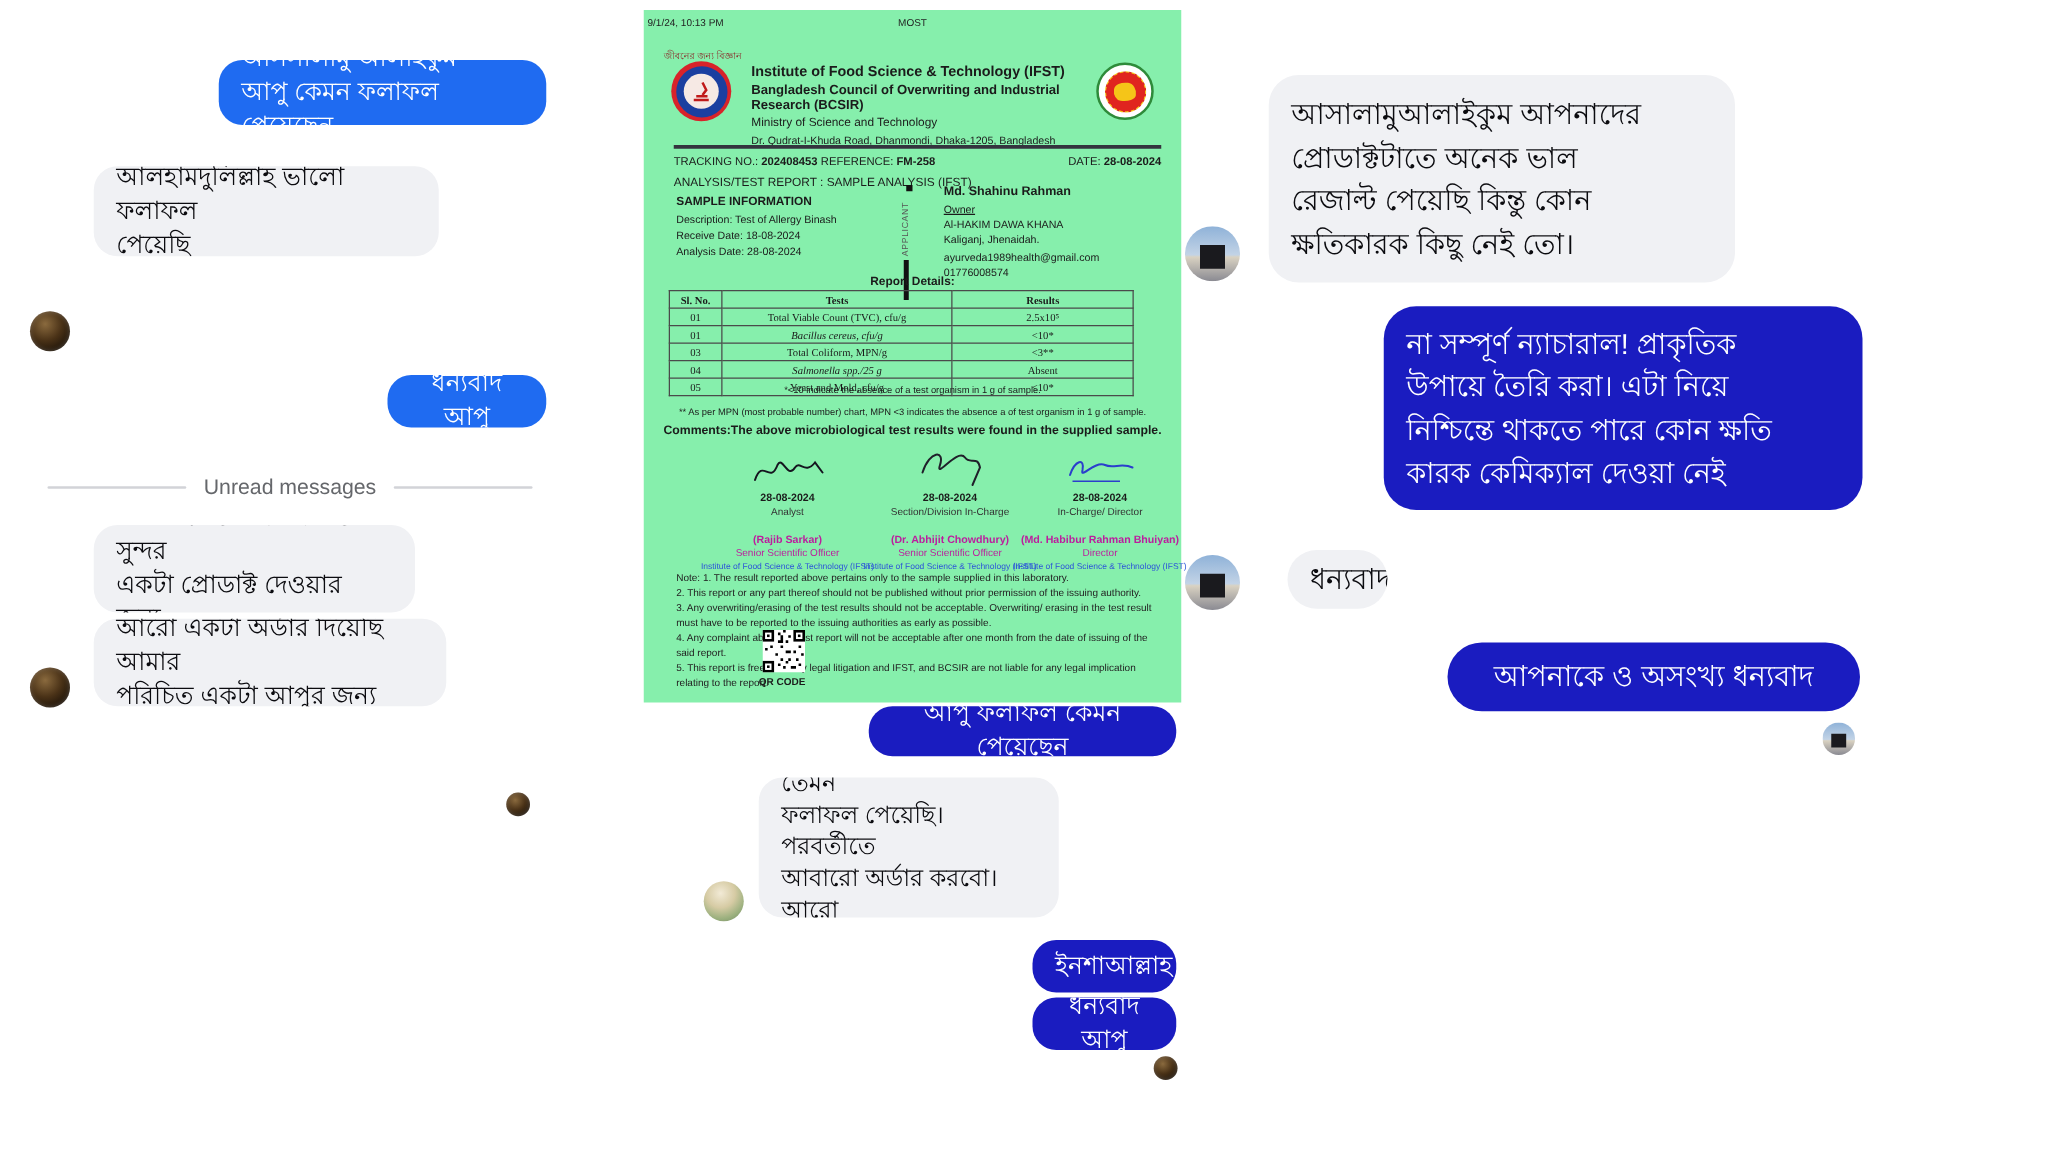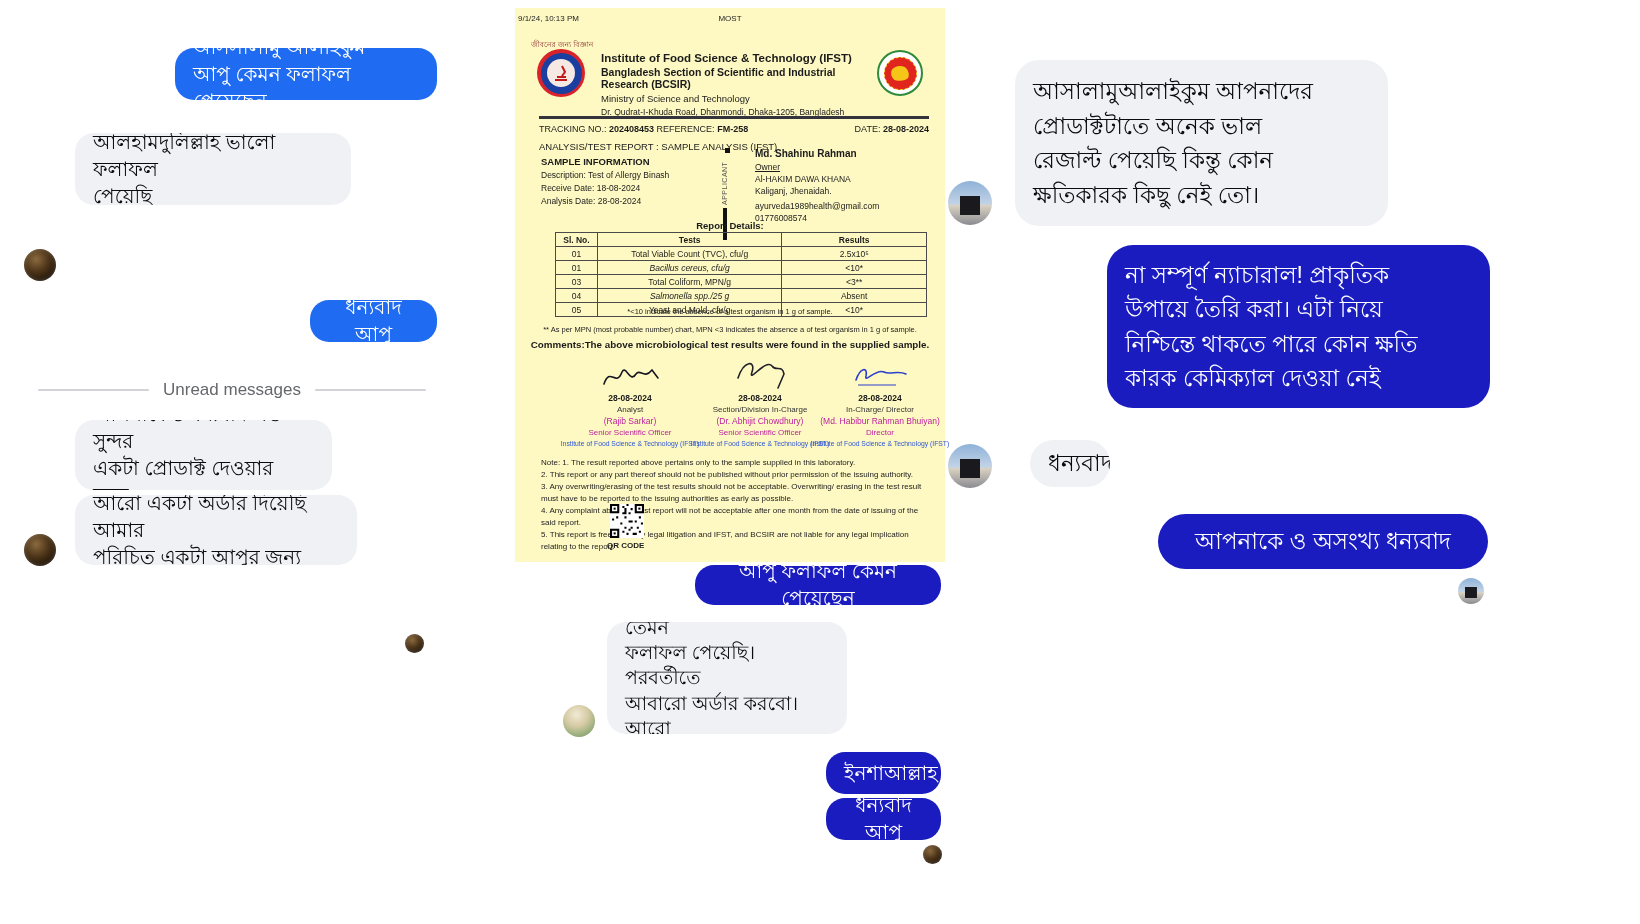--- a/index.html
+++ b/index.html
@@ -24,41 +24,41 @@
   .avatar { position:absolute; border-radius:50%; overflow:hidden; }
   .av-calligraphy { background:radial-gradient(circle at 38% 32%, #8a6a3e, #4a3217 45%, #1c1208 80%, #0d0804); box-shadow:inset 0 0 4px rgba(255,255,255,.25); }
   .av-doll { background:radial-gradient(circle at 42% 30%, #f2ead6, #d6cba4 40%, #9bb07e 70%, #6d8460); }
   .av-kaaba { background:
       linear-gradient(#1a1a1e,#1a1a1e) 50% 62%/46% 44% no-repeat,
       linear-gradient(to bottom, #8fb2d8 0%, #c2d3e6 52%, #d9d2c2 56%, #8a8a92 100%); }
   
   .divider { position:absolute; display:flex; align-items:center; gap:14px; color:#65676b; font-size:17px; }
   .divider .line { flex:1; height:2px; background:#d2d3d8; border-radius:1px; }
   
-  .doc { position:absolute; left:515px; top:8px; width:430px; height:554px; background:#fef9c3; font-family:"Liberation Sans", sans-serif; color:#1b1b1b; }
+  .doc { position:absolute; left:515px; top:8px; width:430px; height:554px; background:#86efac; font-family:"Liberation Sans", sans-serif; color:#1b1b1b; }
   .abs { position:absolute; }
   .doc .tiny { font-size:8px; }
   .doc .b { font-weight:bold; }
   .magenta { color:var(--accent-magenta,#BC1E9E); }
   .docblue { color:var(--accent-blue,#2C55D8); }
   .ifst-logo { width:48px; height:48px; border-radius:50%; background:#d8232a; display:flex; align-items:center; justify-content:center; }
   .ifst-mid { width:41px; height:41px; border-radius:50%; background:#1b3fa0; display:flex; align-items:center; justify-content:center; }
   .ifst-core { width:28px; height:28px; border-radius:50%; background:#f6e9e4; display:flex; align-items:center; justify-content:center; }
   .govt-seal { width:46px; height:46px; border-radius:50%; background:#fff; border:2px solid #2e8b3a; display:flex; align-items:center; justify-content:center; }
   .govt-inner { width:33px; height:33px; border-radius:50%; background:#e0251f; border:1px dashed #f5c518; display:flex; align-items:center; justify-content:center; }
   .govt-map { width:18px; height:15px; background:#f5c518; border-radius:58% 42% 64% 36% / 45% 60% 40% 55%; transform:rotate(8deg); }
   .hrule { height:3px; background:#34343e; }
   .doc table { border-collapse:collapse; font-size:8.5px; width:372px; }
   .doc th, .doc td { border:1px solid #4a4a4a; text-align:center; padding:1.5px 3px; }
   .doc th { font-weight:bold; }
   .sigcol { position:absolute; width:146px; text-align:center; }
   .sigcol svg { display:block; margin:0 auto; }
   .sig-date { font-size:8.5px; font-weight:bold; margin-top:1px; }
   .sig-role { font-size:8px; margin-top:2px; color:#333; }
-  .sig-name { font-size:8.5px; font-weight:normal; margin-top:2px; }
+  .sig-name { font-size:8.5px; font-weight:bold; margin-top:12px; }
   .sig-title { font-size:8px; margin-top:2px; }
   .sig-inst { font-size:6.8px; margin-top:3px; white-space:nowrap; }
   .notes { font-size:8px; line-height:1.5; color:#222; }
   .vert-label { writing-mode:vertical-rl; transform:rotate(180deg); font-size:7px; letter-spacing:.5px; color:#555; }
   .qr-label { font-size:8px; font-weight:bold; }
   .italic { font-style:italic; }
 </style>
 </head>
 <body>
 
@@ -112,21 +112,21 @@
             <path d="M9 2 L12 8 L9 12" stroke="#c01a1a" stroke-width="2" fill="none"></path>
             <rect x="4" y="12" width="9" height="2" fill="#c01a1a"></rect>
             <rect x="2" y="15" width="12" height="2" fill="#c01a1a"></rect>
           </svg>
         </div>
       </div>
     </div>
 
     <div class="abs" style="left:86px; top:44px; width:270px;">
       <div class="b" style="font-size:11.5px;">Institute of Food Science &amp; Technology (IFST)</div>
-      <div class="b" style="font-size:10.5px; margin-top:2px;">Bangladesh Section of Scientific and Industrial Research (BCSIR)</div>
+      <div class="b" style="font-size:10.5px; margin-top:2px;">Bangladesh Council of Overwriting and Industrial Research (BCSIR)</div>
       <div style="font-size:9.5px; margin-top:3px;">Ministry of Science and Technology</div>
       <div style="font-size:8.5px; margin-top:3px;">Dr. Qudrat-I-Khuda Road, Dhanmondi, Dhaka-1205, Bangladesh</div>
     </div>
 
     <div class="abs govt-seal" style="left:362px; top:42px;">
       <div class="govt-inner">
         <div class="govt-map"></div>
       </div>
     </div>
 
@@ -160,21 +160,21 @@
       <div class="b" style="font-size:10px;">Md. Shahinu Rahman</div>
       <div style="font-size:8.5px; margin-top:3px;text-decoration:underline;">Owner</div>
       <div style="font-size:8.5px; margin-top:2px;">Al-HAKIM DAWA KHANA</div>
       <div style="font-size:8.5px; margin-top:2px;">Kaliganj, Jhenaidah.</div>
       <div style="font-size:8.5px; margin-top:5px;">ayurveda1989health@gmail.com</div>
       <div style="font-size:8.5px; margin-top:2px;">01776008574</div>
     </div>
 
     <div class="abs b" style="left:0; right:0; top:212px; text-align:center; font-size:9.5px;">Report Details:</div>
 
-    <table class="abs" style="left:40px; top:224px;">
+    <table class="abs" style="left:20px; top:224px;font-family:Liberation Serif, serif;">
       <colgroup>
           <col style="width:42px">
           <col style="width:185px">
           <col style="width:145px">
         </colgroup>
       <tbody>
           <tr>
         <th>Sl. No.</th>
         <th>Tests</th>
         <th>Results</th>

